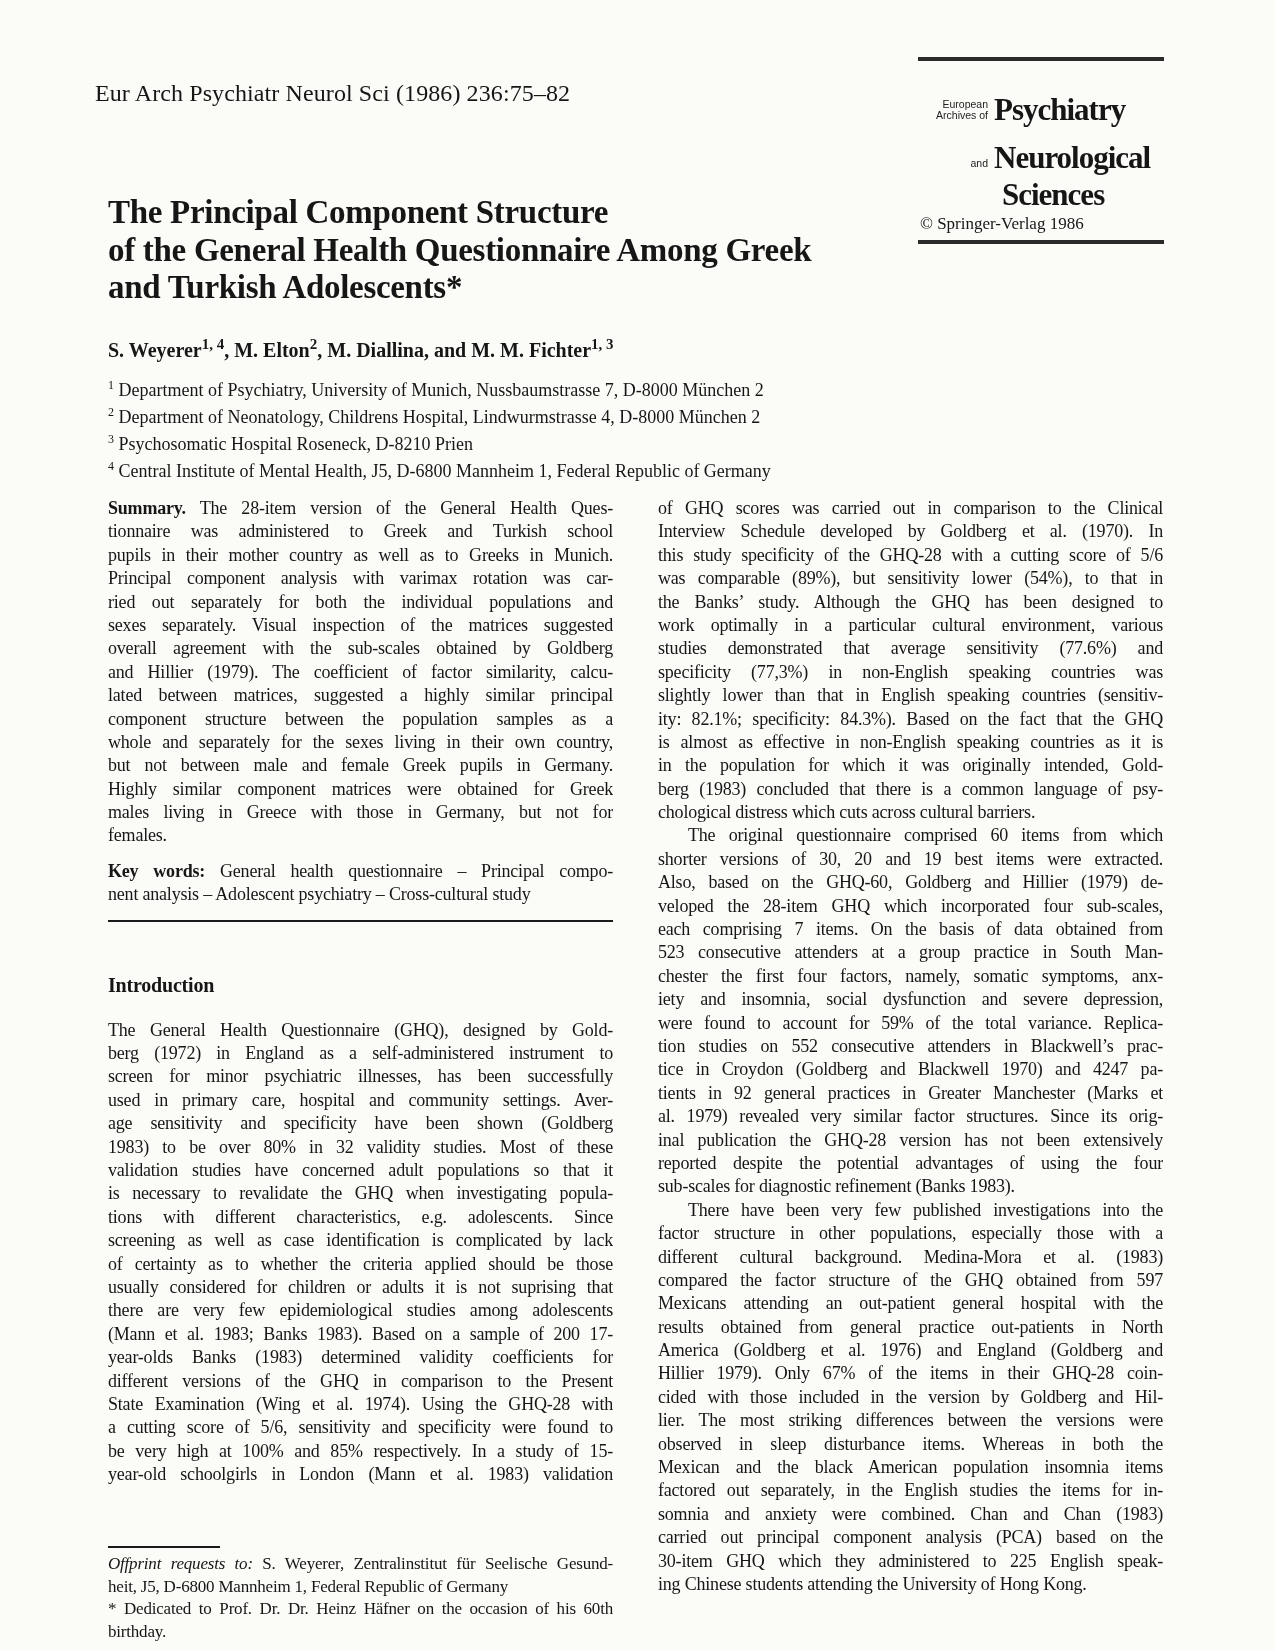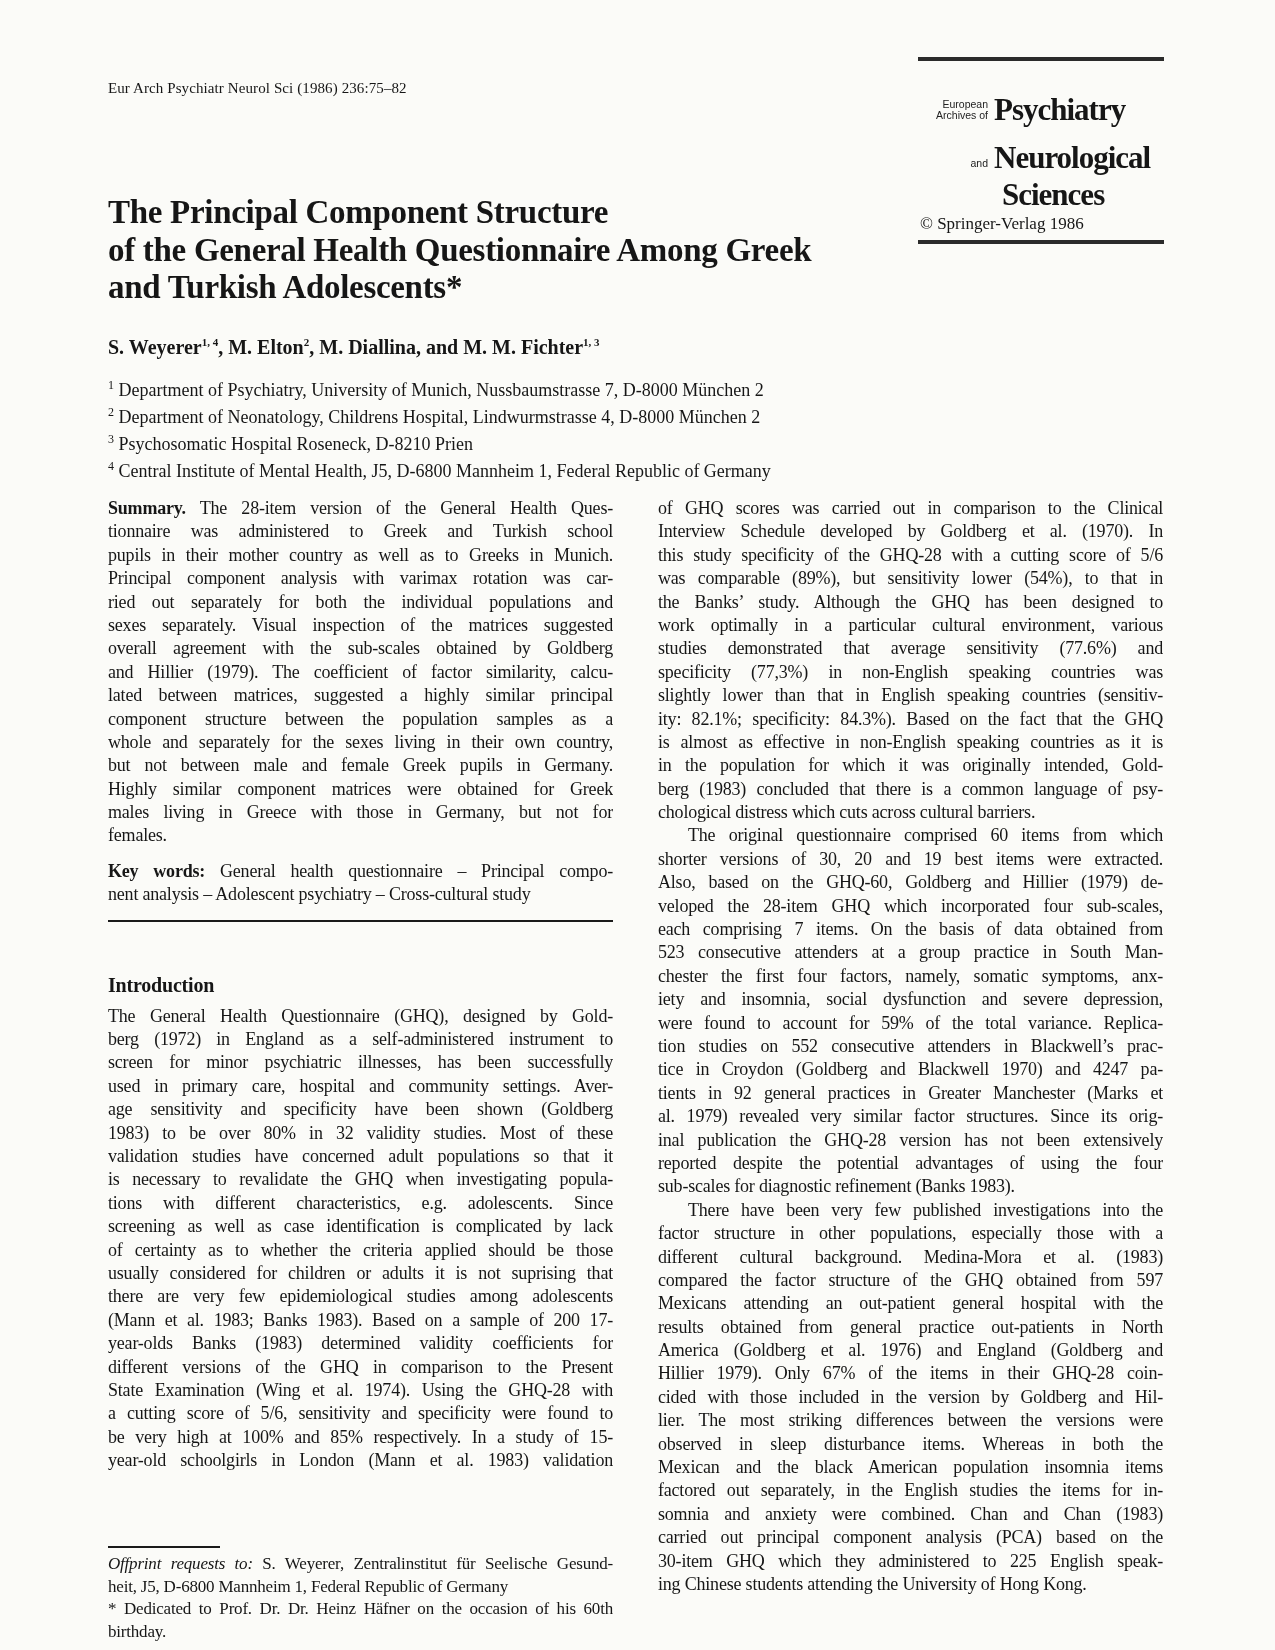--- a/index.html
+++ b/index.html
@@ -2,55 +2,55 @@
 <html><head>
 <meta charset="utf-8">
 <style>
   html,body { margin:0; padding:0; background:#d8d8d4; }
   .page {
     position:relative; width:1275px; height:1650px; margin:0 auto;
     background:#fbfbf8; color:#161616; overflow:hidden;
     font-family:"Liberation Serif","DejaVu Serif",serif;
   }
   
-  .citation { position:absolute; left:108px; top:80px; font-size:15px; letter-spacing:0.1px; }
+  .citation { position:absolute; left:95px; top:80px; font-size:24px; letter-spacing:0.1px; }
   .logo { position:absolute; left:918px; top:57px; width:246px; }
   .logo-rule { border-top:4px solid #2b2b2b; height:0; }
   .logo-rule.top { margin-bottom:6px; }
   .logo-rule.bottom { margin-top:6px; }
   .logo-row { display:flex; align-items:flex-end; }
   .logo-small {
     width:70px; flex:0 0 70px; text-align:right; padding-right:6px; padding-bottom:5px;
     font-family:"Liberation Sans","DejaVu Sans",sans-serif; font-size:10.5px; line-height:11px; color:#222;margin-top:32px;
   }
   .logo-big {
     font-weight:bold; font-size:31px; line-height:33px; letter-spacing:-1px; white-space:nowrap;
   }
   .logo-big.sciences { margin-left:8px; }
   .logo-copy { font-size:17px; margin-top:3px; padding-left:2px; }
   
   .title {
     position:absolute; left:108px; top:194px; margin:0;
     font-size:33px; line-height:37.5px; font-weight:bold; letter-spacing:-0.3px;
   }
   .authors { position:absolute; left:108px; top:336px; font-size:20px; font-weight:bold; }
-  .authors sup { font-size:11px; font-weight:bold; }
+  .authors sup { font-size:15px; font-weight:bold; }
   .affils { position:absolute; left:108px; top:374px; font-size:18px; line-height:22px; }
   .affils sup { font-size:12px; }
   
   .col { position:absolute; top:497px; width:505px; font-size:18px; line-height:23.4px; letter-spacing:-0.2px; }
   .col.left  { left:108px; }
   .col.right { left:658px; }
   .tl { height:23.4px; overflow:hidden; text-align:justify; text-align-last:justify; }
   [data-last-left] > .tl:last-child { text-align-last:left; }
   .tl.indent { padding-left:30px; }
   .keywords { margin-top:12px; }
   .divider { margin-top:13px; border-top:2.5px solid #1a1a1a; height:0; }
   .intro-heading { margin:51px 0 0 0; font-size:20px; line-height:24px; font-weight:bold; }
-  .intro-body { margin-top:8px; }
+  .intro-body { margin-top:22px; }
   
   .footnote { position:absolute; left:108px; top:1546px; width:505px; font-size:17px; line-height:22.5px; letter-spacing:-0.2px; }
   .fn-rule { width:112px; border-top:2px solid #1a1a1a; height:0; margin-bottom:5px; }
   .footnote .tl { height:22.5px; }
   b,i,sup,span { font-family:inherit; }
 </style>
 </head>
 <body>
 
 <div class="page">

